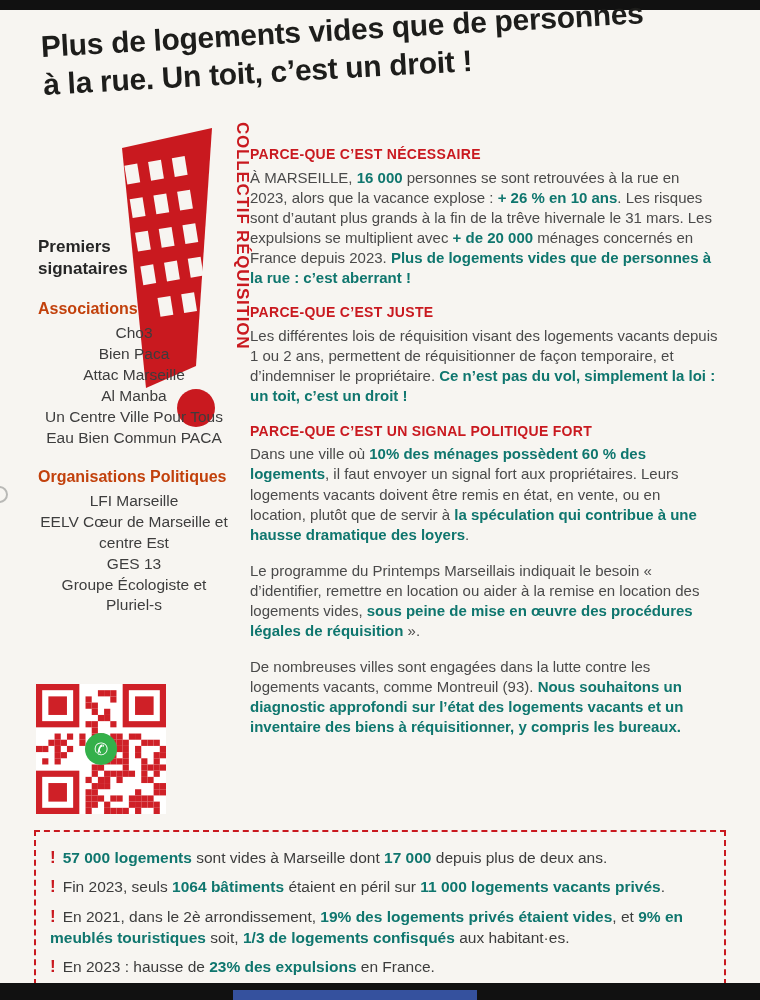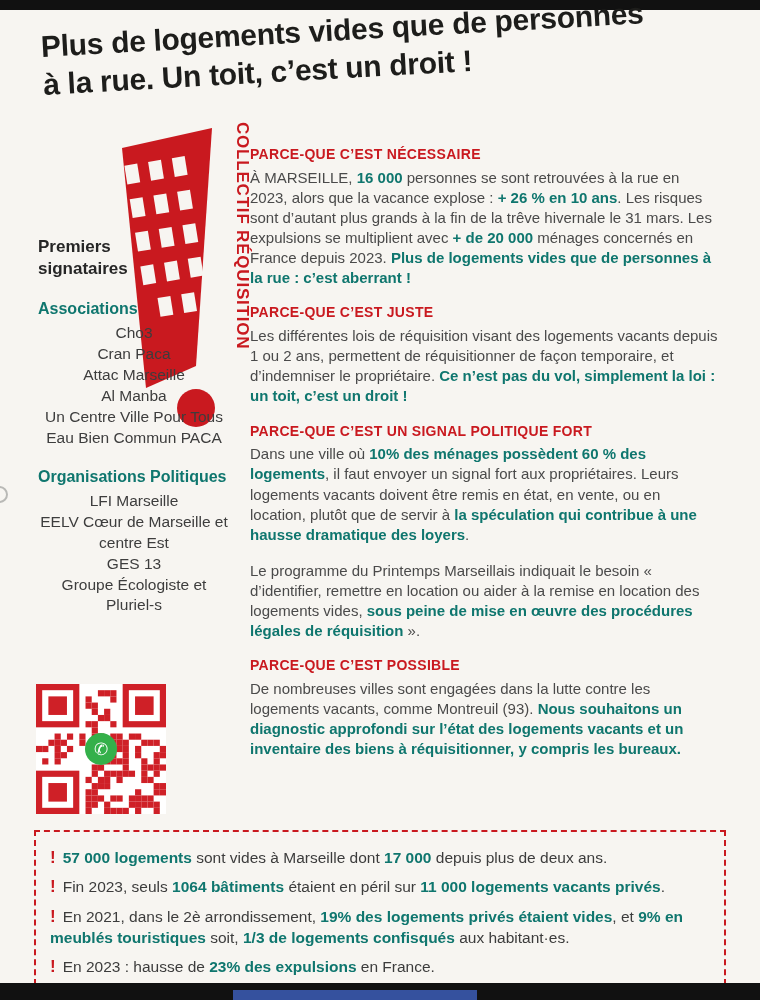--- a/index.html
+++ b/index.html
@@ -20,21 +20,21 @@
   
   .building { position:absolute; left:108px; top:122px; }
   .logo-vertical { position:absolute; left:252px; top:122px; width:250px; height:22px;
                    transform:rotate(90deg); transform-origin:0 0;
                    font-size:17px; font-weight:700; color:#c9191f; letter-spacing:0.8px; white-space:nowrap; }
   .red-dot { position:absolute; left:177px; top:389px; width:38px; height:38px; border-radius:50%; background:#c9191f; }
 
   
   .sidebar { position:absolute; left:38px; top:236px; width:192px; color:#3d3d3d; font-size:15.5px; line-height:1.3; }
   .sidebar .intro { font-weight:700; font-size:17px; color:#262626; width:120px; line-height:1.28; }
-  .group-title { font-weight:700; color:#0f766e; font-size:16px; margin-top:19px; margin-bottom:4px; line-height:1.25; }
+  .group-title { font-weight:700; color:#c2410c; font-size:16px; margin-top:19px; margin-bottom:4px; line-height:1.25; }
   .group ul { list-style:none;text-align:center; }
   .group li { margin-bottom:1px; }
 
   .qr { position:absolute; left:36px; top:684px; width:130px; height:130px; background:#ffffff; }
   .wa-badge { position:absolute; left:50%; top:50%; transform:translate(-50%,-50%); width:32px; height:32px;
               border-radius:50%; background:#34b04a; color:#ffffff; display:flex; align-items:center; justify-content:center;
               font-size:17px; line-height:1; }
 
   
   .content { position:absolute; left:250px; top:146px; width:470px; }
@@ -91,21 +91,21 @@
   <div class="logo-vertical">COLLECTIF RÉQUISITION</div>
   <div class="red-dot"></div>
 
   <aside class="sidebar">
     <div class="intro">Premiers signataires</div>
 
     <div class="group">
       <div class="group-title">Associations</div>
       <ul>
         <li>Cho3</li>
-        <li>Cran Paca</li>
+        <li>Bien Paca</li>
         <li>Attac Marseille</li>
         <li>Al Manba</li>
         <li>Un Centre Ville Pour Tous</li>
         <li>Eau Bien Commun PACA</li>
       </ul>
     </div>
 
     <div class="group">
       <div class="group-title">Organisations Politiques</div>
       <ul>
@@ -263,21 +263,20 @@
       <p><span>Les différentes lois de réquisition visant des logements vacants depuis 1 ou 2 ans, permettent de réquisitionner de façon temporaire, et d’indemniser le propriétaire. </span><span class="b">Ce n’est pas du vol, simplement la loi : un toit, c’est un droit !</span></p>
     </section>
     <section class="section">
       <h2>PARCE-QUE C’EST UN SIGNAL POLITIQUE FORT</h2>
       <p><span>Dans une ville où </span><span class="b">10% des ménages possèdent 60 % des logements</span><span>, il faut envoyer un signal fort aux propriétaires. Leurs logements vacants doivent être remis en état, en vente, ou en location, plutôt que de servir à </span><span class="b">la spéculation qui contribue à une hausse dramatique des loyers</span><span>.</span></p>
     </section>
     <section class="section">
       <p><span>Le programme du Printemps Marseillais indiquait le besoin « d’identifier, remettre en location ou aider à la remise en location des logements vides, </span><span class="b">sous peine de mise en œuvre des procédures légales de réquisition</span><span> ».</span></p>
     </section>
     <section class="section">
-      <h2>PARCE-QUE C’EST POSSIBLE</h2>
       <p><span>De nombreuses villes sont engagées dans la lutte contre les logements vacants, comme Montreuil (93). </span><span class="b">Nous souhaitons un diagnostic approfondi sur l’état des logements vacants et un inventaire des biens à réquisitionner, y compris les bureaux.</span></p>
     </section>
   </main>
 
   <div class="facts">
     <div class="fact">
       <span class="mark">!</span><span><span class="b">57 000 logements</span><span> sont vides à Marseille dont </span><span class="b">17 000</span><span> depuis plus de deux ans.</span></span>
     </div>
     <div class="fact">
       <span class="mark">!</span><span><span>Fin 2023, seuls </span><span class="b">1064 bâtiments</span><span> étaient en péril sur </span><span class="b">11 000 logements vacants privés</span><span>.</span></span>

